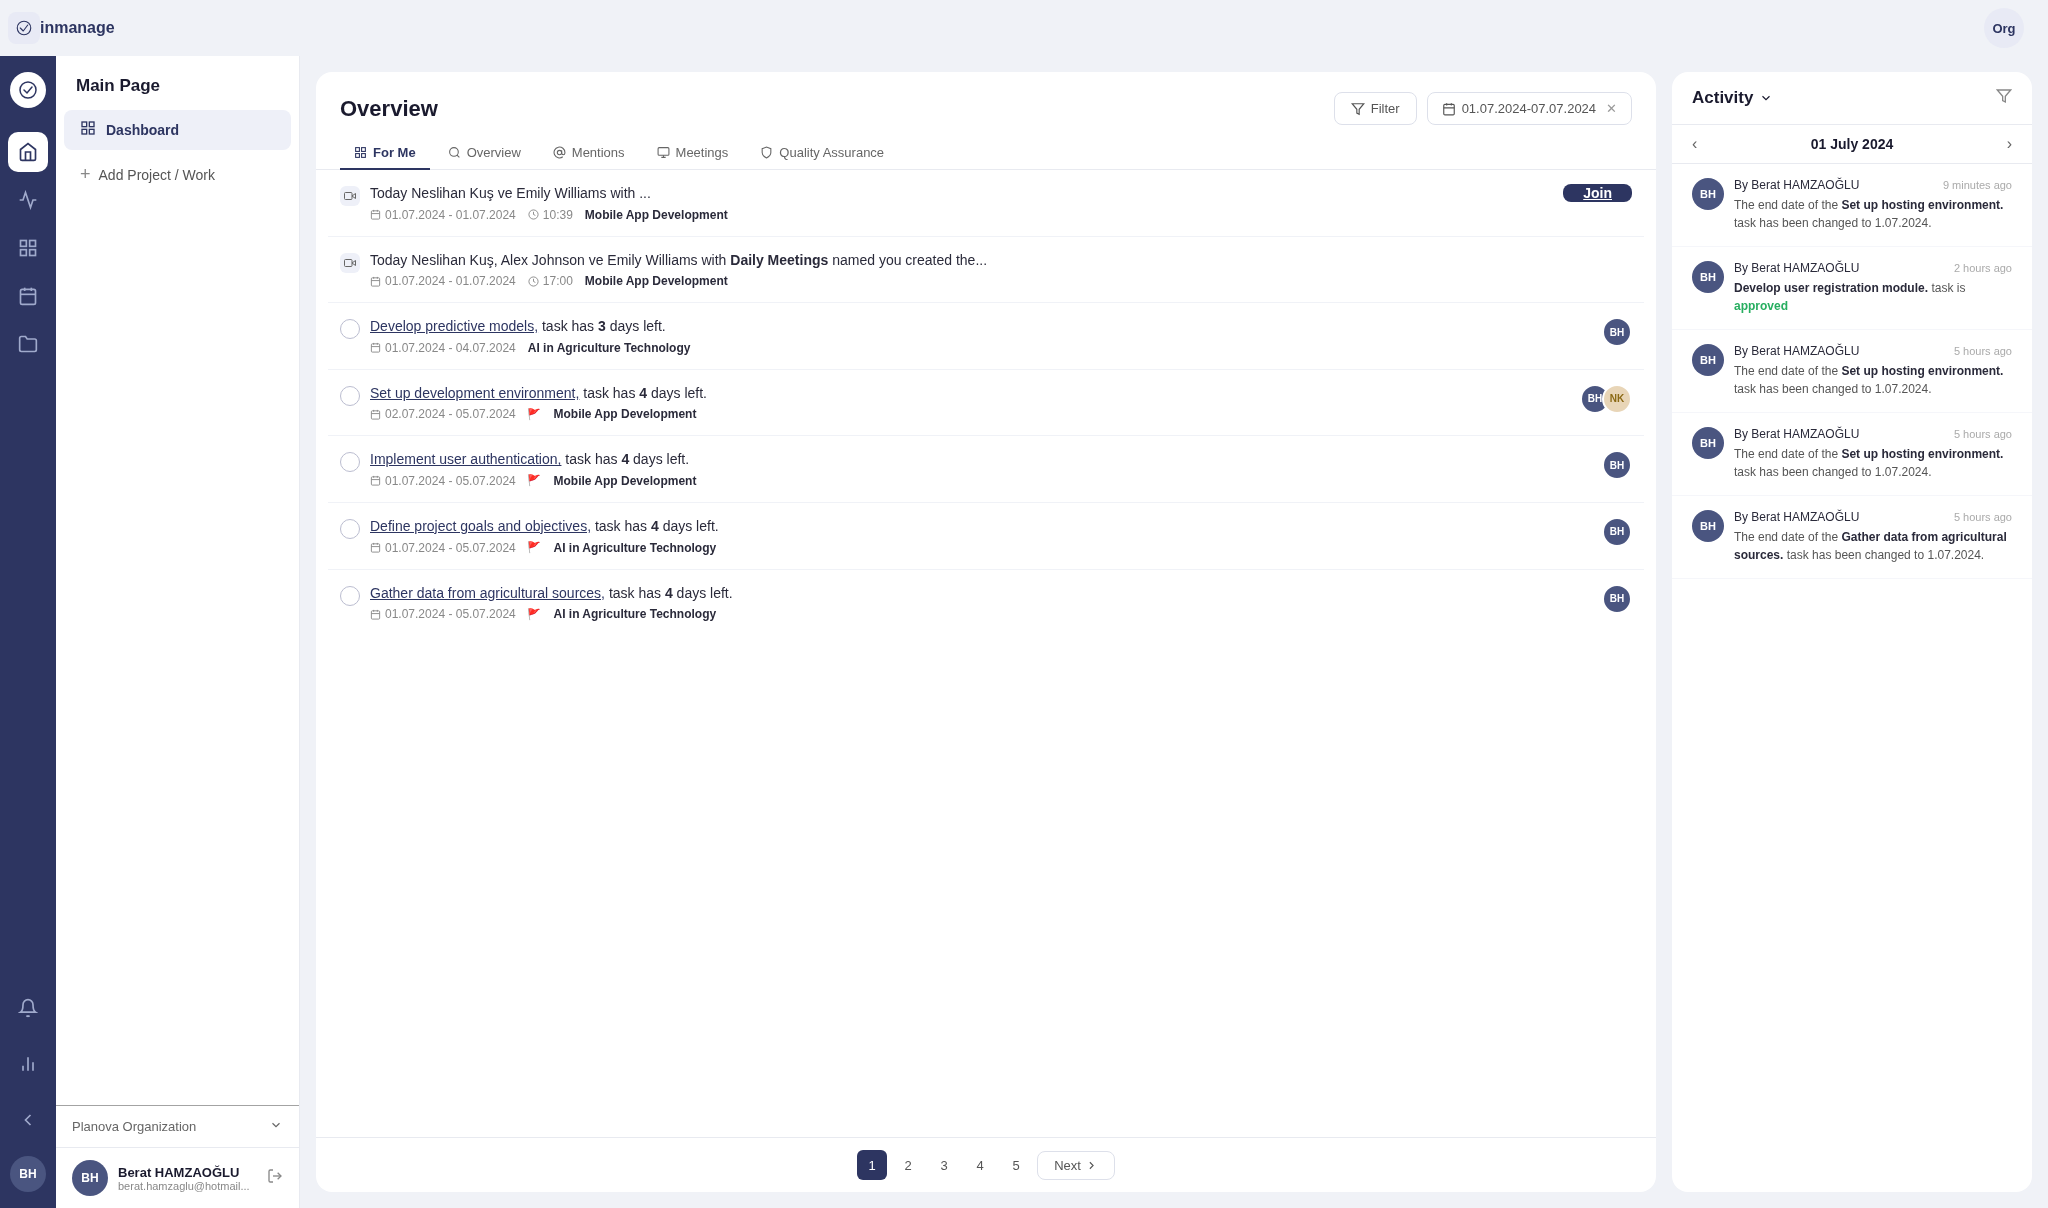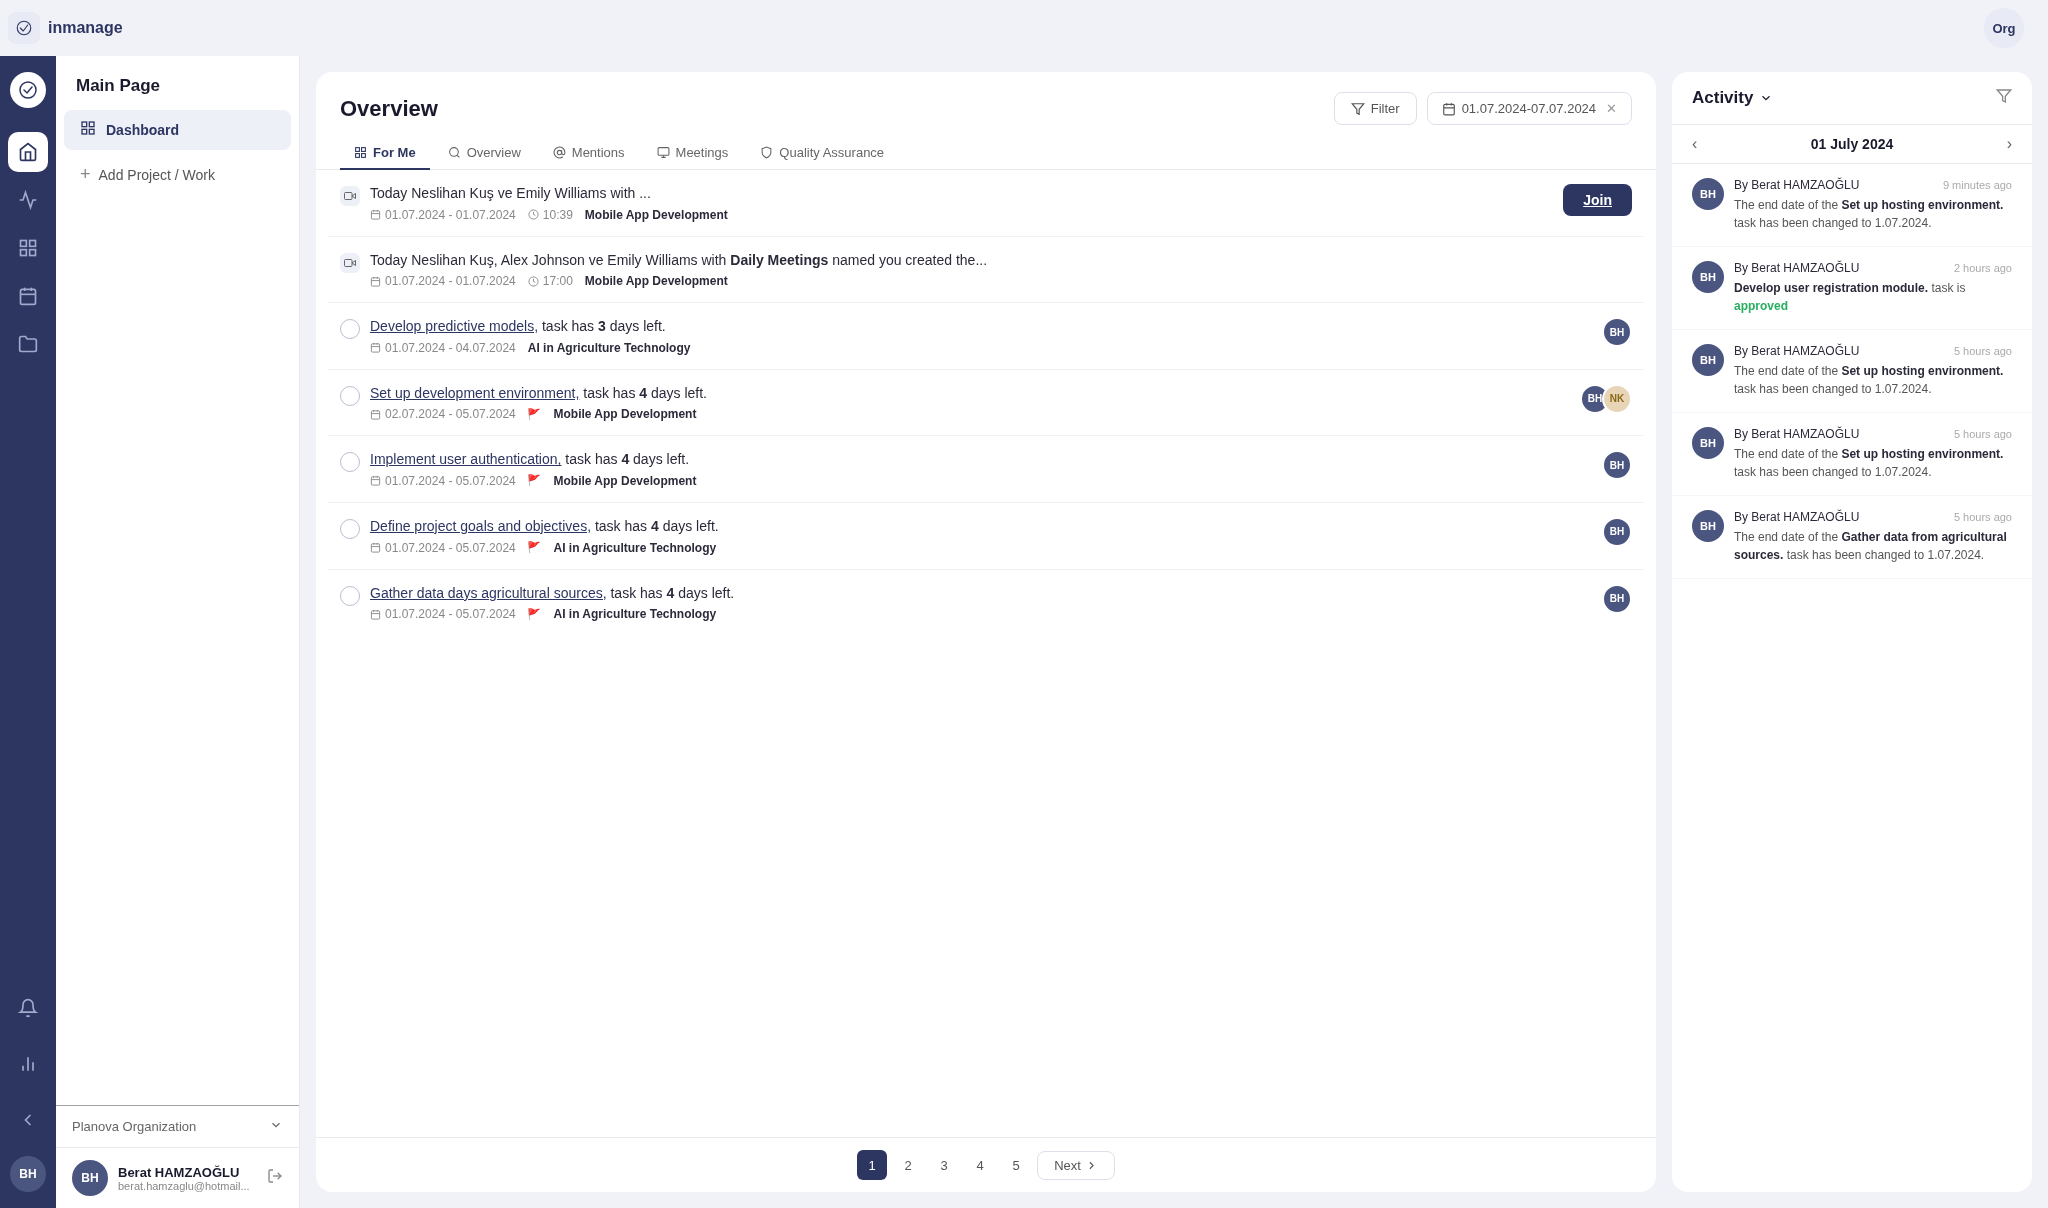--- a/index.html
+++ b/index.html
@@ -249,21 +249,21 @@
       display: flex; align-items: center; justify-content: center;
       color: #fff;
       font-size: 10px;
       font-weight: 600;
       margin-left: -8px;
     }
     .avatar-circle:first-child { margin-left: 0; }
     .avatar-circle.nk { background: #e8d5b7; color: #8b6914; }
 
     .join-btn {
-      padding: 8px 20px;
+      padding: 1px 20px;
       background: #2d3561;
       color: #fff;
       border: none;
       border-radius: 8px;
       cursor: pointer;
       font-size: 14px;
       font-weight: 600;
       text-decoration: underline;
     }
 
@@ -741,21 +741,21 @@
             </div>
             <div class="task-avatars">
               <div class="avatar-circle">BH</div>
             </div>
           </div>
 
           <div class="task-item">
             <div class="task-check"></div>
             <div class="task-content">
               <div class="task-title">
-                <a href="#">Gather data days agricultural sources,</a><span> task has <strong>4</strong> days left.</span>
+                <a href="#">Gather data from agricultural sources,</a><span> task has <strong>4</strong> days left.</span>
               </div>
               <div class="task-meta">
                 <span class="date">
                   <svg width="11" height="11" viewBox="0 0 24 24" fill="none" stroke="currentColor" stroke-width="2">
                       <rect x="3" y="4" width="18" height="18" rx="2"></rect>
                       <line x1="16" y1="2" x2="16" y2="6"></line>
                       <line x1="8" y1="2" x2="8" y2="6"></line>
                       <line x1="3" y1="10" x2="21" y2="10"></line>
                     </svg>
                   <span>01.07.2024 - 05.07.2024</span>
@@ -874,21 +874,21 @@
             </div>
           </div>
 
         </div>
       </div>
     </div>
   </div>
 </div>
 
 <div style="position:fixed; top:0; left:0; right:0; height:56px; background:#f0f2f7; display:flex; align-items:center; justify-content:space-between; padding:0 24px 0 8px; z-index:200; pointer-events:none;">
-  <div style="display:flex; align-items:center; gap:8px; pointer-events:all;justify-content:space-between;">
+  <div style="display:flex; align-items:center; pointer-events:all;justify-content:space-between;">
     <div style="width:32px;height:32px;background:#e8eaf5;border-radius:8px;display:flex;align-items:center;justify-content:center;">
       <svg width="18" height="18" viewBox="0 0 24 24">
           <circle cx="12" cy="12" r="9" fill="none" stroke="#2d3561" stroke-width="1.5"></circle>
           <path d="M7 12 L11 16 L17 8" stroke="#2d3561" stroke-width="1.5" fill="none" stroke-linecap="round" stroke-linejoin="round"></path>
         </svg>
     </div>
     <span style="font-size:16px; font-weight:600; color:#2d3561;">inmanage</span>
   </div>
   <div style="width:40px;height:40px;border-radius:50%;background:#e8eaf5;display:flex;align-items:center;justify-content:center;cursor:pointer;font-size:13px;font-weight:600;color:#2d3561;pointer-events:all;">Org</div>
 </div>

